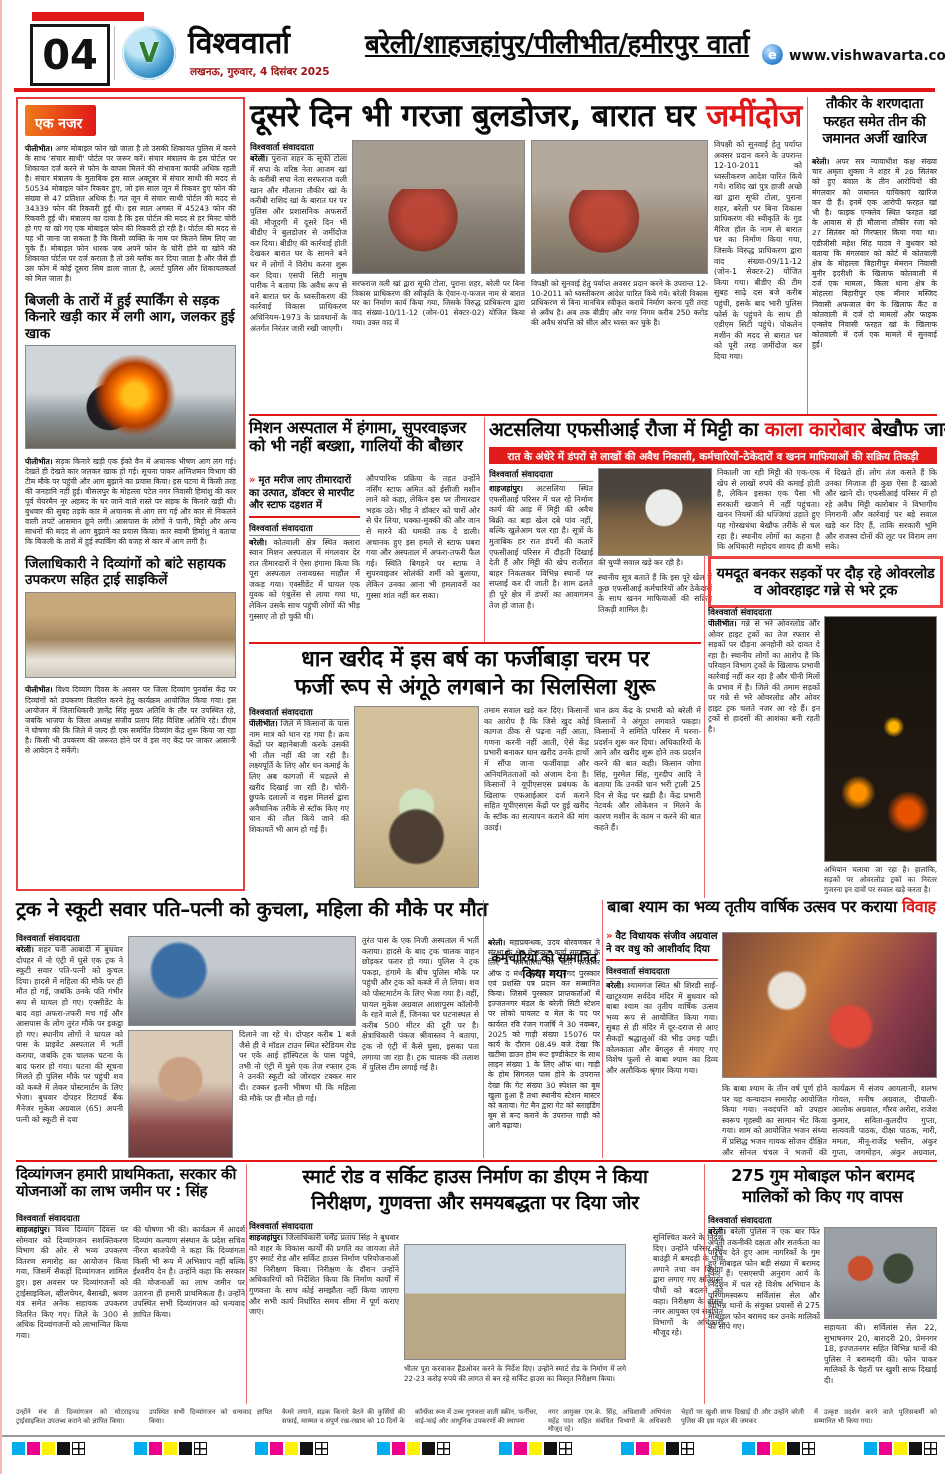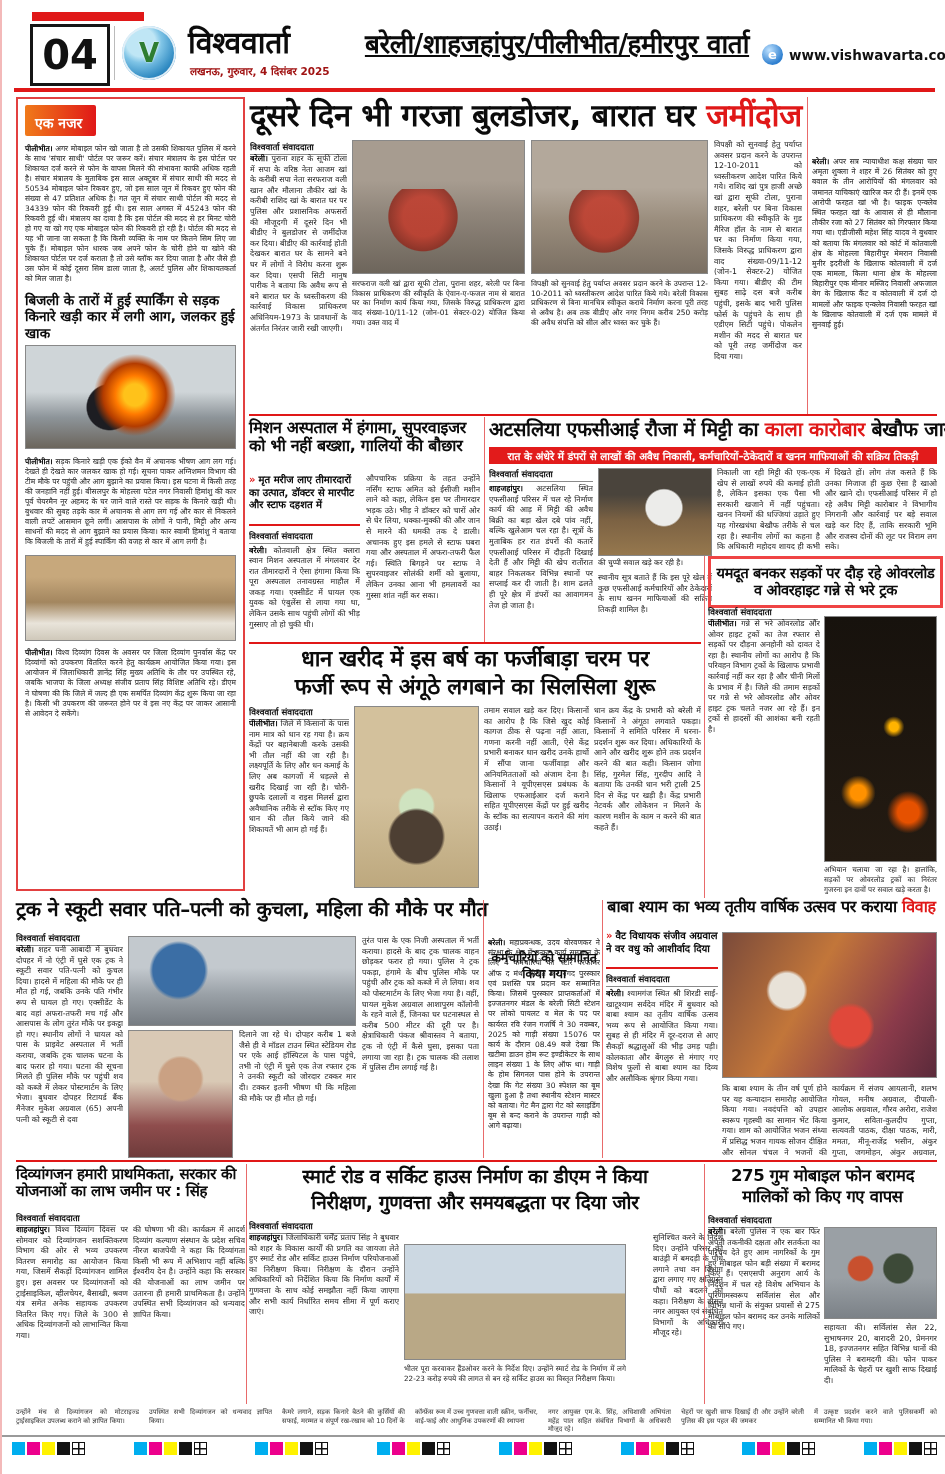--- a/index.html
+++ b/index.html
@@ -13,21 +13,21 @@
   .bt{font-size:7.8px;line-height:1.36;text-align:justify;margin:0;color:#222;}
   .col{overflow:hidden;}
   .city{font-weight:bold;color:#000;}
   .byline{font-weight:bold;font-size:8.6px;color:#111;border-bottom:1px solid #8a8a8a;
           padding-bottom:1px;white-space:nowrap;overflow:hidden;}
   .ph{background:#b9b2a8;border:1px solid #888;box-sizing:border-box;}
   .cap{font-size:7.4px;line-height:1.3;text-align:justify;color:#111;}
   .vr{background:#e86a6a;width:1px;}
   .hrule{background:#e01818;height:2px;}
   .sub{font-weight:bold;font-size:10px;line-height:1.25;color:#0b0b0b;
-       border-bottom:2px solid #e01818;padding-bottom:12px;}
+       border-bottom:2px solid #e01818;padding-bottom:4px;}
   .chev{color:#e01818;font-weight:bold;margin-right:3px;}
   
   .numbox{border:3px solid #161616;font-size:40px;font-weight:bold;color:#111;
           display:flex;align-items:center;justify-content:center;}
   .logo{border-radius:50%;background:radial-gradient(circle at 35% 30%,#bfe6f5 0 28%,#7fc4e6 40%,#2f8ac2 70%,#1b5e93);
         display:flex;align-items:center;justify-content:center;box-shadow:inset 0 0 0 2px #dfeef7;}
   .logo span{color:#2e7d32;font-weight:bold;font-size:26px;text-shadow:0 0 2px #fff;}
   .eicon{border-radius:50%;background:radial-gradient(circle at 35% 30%,#bfe2ff,#2f80d0 70%);
          color:#fff;font-weight:bold;font-size:13px;display:flex;align-items:center;justify-content:center;}
   
@@ -97,20 +97,21 @@
   <div class="abs eicon" style="left:760px;top:44px;width:21px;height:21px;">e</div>
   <div class="abs" style="left:787px;top:47px;font-size:13.5px;font-weight:bold;color:#111;">www.vishwavarta.com</div>
   <div class="abs" style="left:12px;top:88px;width:921px;height:4px;background:#e01818;"></div>
 
   <div class="abs sidebox" style="left:14px;top:97px;width:229px;height:794px;">
     <span class="sidetab">एक नजर</span>
     <p class="sb"><b class="city">पीलीभीत।</b> <span>अगर मोबाइल फोन खो जाता है तो उसकी शिकायत पुलिस में करने के साथ 'संचार साथी' पोर्टल पर जरूर करें। संचार मंत्रालय के इस पोर्टल पर शिकायत दर्ज करने से फोन के वापस मिलने की संभावना काफी अधिक रहती है। संचार मंत्रालय के मुताबिक इस साल अक्टूबर में संचार साथी की मदद से 50534 मोबाइल फोन रिकवर हुए, जो इस साल जून में रिकवर हुए फोन की संख्या से 47 प्रतिशत अधिक है। गत जून में संचार साथी पोर्टल की मदद से 34339 फोन की रिकवरी हुई थी। इस साल अगस्त में 45243 फोन की रिकवरी हुई थी। मंत्रालय का दावा है कि इस पोर्टल की मदद से हर मिनट चोरी हो गए या खो गए एक मोबाइल फोन की रिकवरी हो रही है। पोर्टल की मदद से यह भी जाना जा सकता है कि किसी व्यक्ति के नाम पर कितने सिम लिए जा चुके हैं। मोबाइल फोन धारक जब अपने फोन के चोरी होने या खोने की शिकायत पोर्टल पर दर्ज कराता है तो उसे ब्लॉक कर दिया जाता है और जैसे ही उस फोन में कोई दूसरा सिम डाला जाता है, अलर्ट पुलिस और शिकायतकर्ता को मिल जाता है।</span></p>
     <div class="sh">बिजली के तारों में हुई स्पार्किंग से सड़क किनारे खड़ी कार में लगी आग, जलकर हुई खाक</div>
     <div class="ph ph-fire" style="width:100%;height:104px;margin:2px 0 4px;"></div>
     <p class="sb"><b class="city">पीलीभीत।</b> <span>सड़क किनारे खड़ी एक ईको वैन में अचानक भीषण आग लग गई। देखते ही देखते कार जलकर खाक हो गई। सूचना पाकर अग्निशमन विभाग की टीम मौके पर पहुंची और आग बुझाने का प्रयास किया। इस घटना में किसी तरह की जनहानि नहीं हुई। बीसलपुर के मोहल्ला पटेल नगर निवासी हिमांशु की कार पूर्व चेयरमैन नूर अहमद के घर जाने वाले रास्ते पर सड़क के किनारे खड़ी थी। बुधवार की सुबह तड़के कार में अचानक से आग लग गई और कार से निकलने वाली लपटें आसमान छूने लगीं। आसपास के लोगों ने पानी, मिट्टी और अन्य साधनों की मदद से आग बुझाने का प्रयास किया। कार स्वामी हिमांशु ने बताया कि बिजली के तारों में हुई स्पार्किंग की वजह से कार में आग लगी है।</span></p>
+    <div class="sh">जिलाधिकारी ने दिव्यांगों को बांटे सहायक उपकरण सहित ट्राई साइकिलें</div>
     <div class="ph ph-crowd" style="width:100%;height:86px;margin:2px 0 4px;"></div>
     <p class="sb"><b class="city">पीलीभीत।</b> <span>विश्व दिव्यांग दिवस के अवसर पर जिला दिव्यांग पुनर्वास केंद्र पर दिव्यांगों को उपकरण वितरित करने हेतु कार्यक्रम आयोजित किया गया। इस आयोजन में जिलाधिकारी ज्ञानेंद्र सिंह मुख्य अतिथि के तौर पर उपस्थित रहे, जबकि भाजपा के जिला अध्यक्ष संजीव प्रताप सिंह विशिष्ट अतिथि रहे। डीएम ने घोषणा की कि जिले में जल्द ही एक समर्पित दिव्यांग केंद्र शुरू किया जा रहा है। किसी भी उपकरण की जरूरत होने पर वे इस नए केंद्र पर जाकर आसानी से आवेदन दे सकेंगे।</span></p>
   </div>
 
   <div class="abs hl" style="left:248px;top:98px;width:556px;font-size:31px;white-space:nowrap;"><span>दूसरे दिन भी गरजा बुलडोजर, बारात घर </span><span class="red">जमींदोज</span></div>
   <div class="abs byline" style="left:248px;top:141px;width:97px;">विश्ववार्ता संवाददाता</div>
   <div class="abs col" style="left:248px;top:154px;width:97px;height:260px;">
       <p class="bt"><b class="city">बरेली।</b> <span>पुराना शहर के सूफी टोला में सपा के वरिष्ठ नेता आजम खां के करीबी सपा नेता सरफराज वली खान और मौलाना तौकीर खां के करीबी राशिद खां के बारात घर पर पुलिस और प्रशासनिक अफसरों की मौजूदगी में दूसरे दिन भी बीडीए ने बुलडोजर से जमींदोज कर दिया। बीडीए की कार्रवाई होती देखकर बारात घर के सामने बने घर में लोगों ने विरोध करना शुरू कर दिया। एसपी सिटी मानुष पारीक ने बताया कि अवैध रूप से बने बारात घर के ध्वस्तीकरण की कार्रवाई विकास प्राधिकरण अधिनियम-1973 के प्रावधानों के अंतर्गत निरंतर जारी रखी जाएगी।</span></p>
     </div>
   <div class="abs ph ph-dem1" style="left:350px;top:140px;width:173px;height:134px;"></div>
@@ -120,21 +121,22 @@
   <div class="abs ph ph-dem2" style="left:529px;top:140px;width:177px;height:134px;"></div>
   <div class="abs col" style="left:529px;top:279px;width:177px;height:135px;">
       <p class="bt cap">विपक्षी को सुनवाई हेतु पर्याप्त अवसर प्रदान करने के उपरान्त 12-10-2011 को ध्वस्तीकरण आदेश पारित किये गये। बरेली विकास प्राधिकरण से बिना मानचित्र स्वीकृत कराये निर्माण करना पूरी तरह से अवैध है। अब तक बीडीए और नगर निगम करीब 250 करोड़ की अवैध संपत्ति को सील और ध्वस्त कर चुके हैं।</p>
     </div>
   <div class="abs col" style="left:712px;top:140px;width:88px;height:274px;">
       <p class="bt">विपक्षी को सुनवाई हेतु पर्याप्त अवसर प्रदान करने के उपरान्त 12-10-2011 को ध्वस्तीकरण आदेश पारित किये गये। राशिद खां पुत्र हाजी अच्छे खां द्वारा सूफी टोला, पुराना शहर, बरेली पर बिना विकास प्राधिकरण की स्वीकृति के गुड मैरिज हॉल के नाम से बारात घर का निर्माण किया गया, जिसके विरुद्ध प्राधिकरण द्वारा वाद संख्या-09/11-12 (जोन-1 सेक्टर-2) योजित किया गया। बीडीए की टीम सुबह साढ़े दस बजे करीब पहुंची, इसके बाद भारी पुलिस फोर्स के पहुंचने के साथ ही एडीएम सिटी पहुंचे। पोकलेन मशीन की मदद से बारात घर को पूरी तरह जमींदोज कर दिया गया।</p>
     </div>
 
   <div class="abs vr" style="left:805px;top:97px;height:318px;"></div>
 
-  <div class="abs col" style="left:810px;top:157px;width:125px;height:257px;">
+  <div class="abs hl center" style="left:810px;top:95px;width:125px;font-size:14px;line-height:1.25;">तौकीर के शरणदाता फरहत समेत तीन की जमानत अर्जी खारिज</div>
+  <div class="abs col" style="left:810px;top:157px;width:125px;height:257px;font-family:Liberation Mono, monospace;">
       <p class="bt" style="font-size:7.5px;"><b class="city">बरेली।</b> <span>अपर सत्र न्यायाधीश कक्ष संख्या चार अमृता शुक्ला ने शहर में 26 सितंबर को हुए बवाल के तीन आरोपियों की मंगलवार को जमानत याचिकाएं खारिज कर दी हैं। इनमें एक आरोपी फरहत खां भी है। फाइक एन्क्लेव स्थित फरहत खां के आवास से ही मौलाना तौकीर रजा को 27 सितंबर को गिरफ्तार किया गया था। एडीजीसी महेश सिंह यादव ने बुधवार को बताया कि मंगलवार को कोर्ट में कोतवाली क्षेत्र के मोहल्ला बिहारीपुर मेमरान निवासी मुनीर इदरीशी के खिलाफ कोतवाली में दर्ज एक मामला, किला थाना क्षेत्र के मोहल्ला बिहारीपुर एक मीनार मस्जिद निवासी अफजाल बेग के खिलाफ कैंट व कोतवाली में दर्ज दो मामलों और फाइक एन्क्लेव निवासी फरहत खां के खिलाफ कोतवाली में दर्ज एक मामले में सुनवाई हुई।</span></p>
     </div>
 
   <div class="abs hrule" style="left:247px;top:414px;width:688px;"></div>
 
   <div class="abs hl" style="left:247px;top:419px;width:231px;font-size:16px;">मिशन अस्पताल में हंगामा, सुपरवाइजर को भी नहीं बख्शा, गालियों की बौछार</div>
   <div class="abs col" style="left:247px;top:474px;width:111px;height:168px;">
     <div class="sub"><span class="chev">»</span><span>मृत मरीज लाए तीमारदारों का उत्पात, डॉक्टर से मारपीट और स्टाफ दहशत में</span></div>
     <div class="byline" style="margin-top:4px;">विश्ववार्ता संवाददाता</div>
     <p class="bt" style="margin-top:2px;"><b class="city">बरेली।</b> <span>कोतवाली क्षेत्र स्थित क्लारा स्वान मिशन अस्पताल में मंगलवार देर रात तीमारदारों ने ऐसा हंगामा किया कि पूरा अस्पताल तनावग्रस्त माहौल में जकड़ गया। एक्सीडेंट में घायल एक युवक को एंबुलेंस से लाया गया था, लेकिन उसके साथ पहुंची लोगों की भीड़ गुस्साए तो हो चुकी थी।</span></p>

